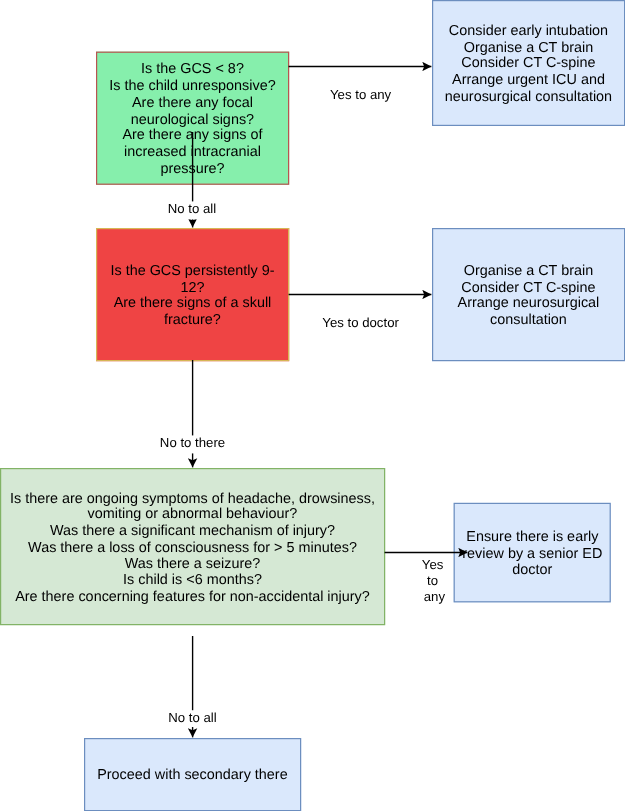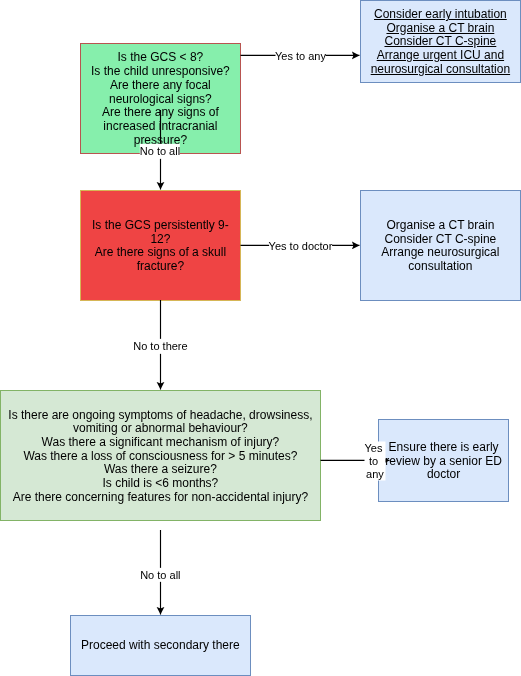--- a/index.html
+++ b/index.html
@@ -13,36 +13,36 @@
         display:flex;align-items:center;justify-content:center;
         text-align:center;font-size:12px;line-height:13.7px;color:#000;}
   .node .txt{display:block;width:100%;padding:0 2px;box-sizing:border-box;
              position:relative;top:1px;}
   .n-red{background:#86efac;border-color:#b85450;margin-top:43px;}
   .n-blue{background:#dae8fc;border-color:#6c8ebf;}
   .n-yellow{background:#ef4444;border-color:#d6b656;}
   .n-green{background:#d5e8d4;border-color:#82b366;}
   .edge{position:absolute;}
   .lbl{position:absolute;font-size:11px;line-height:14.3px;color:#000;
-       text-align:center;white-space:nowrap;transform:translate(-50%,-50%);}
+       text-align:center;white-space:nowrap;transform:translate(-50%,-50%);margin-top:24px;}
   .lbl > .m{background:#ffffff;display:inline-block;padding:0;}
   .lbl3{line-height:13px;background:#ffffff;padding:0;width:21.02px;}
   .lbl3 > .m{background:none;padding:0;}
   .lbl3 > .m.sp{padding-right:3.06px;}
 </style>
 </head>
 <body>
 
 <div id="canvas">
 
   <div class="node n-red" style="left:79.8px;top:-0.2px;width:161.2px;height:111.2px;">
     <span class="txt">Is the GCS &lt; 8?<br>Is the child unresponsive?<br>Are there any focal<br>neurological signs?<br>Are there any signs of<br>increased intracranial<br>pressure?</span>
   </div>
 
-  <div class="node n-blue" style="left:359.8px;top:-0.2px;width:161.2px;height:83px;text-decoration:underline;">
+  <div class="node n-blue" style="left:359.8px;top:-0.2px;width:161.2px;height:105px;">
     <span class="txt">Consider early intubation<br>Organise a CT brain<br>Consider CT C-spine<br>Arrange urgent ICU and<br>neurosurgical consultation</span>
   </div>
 
   <div class="node n-yellow" style="left:79.8px;top:189.8px;width:161.2px;height:111px;">
     <span class="txt">Is the GCS persistently 9-<br>12?<br>Are there signs of a skull<br>fracture?</span>
   </div>
 
   <div class="node n-blue" style="left:359.8px;top:189.8px;width:161.2px;height:111px;">
     <span class="txt">Organise a CT brain<br>Consider CT C-spine<br>Arrange neurosurgical<br>consultation</span>
   </div>
@@ -72,20 +72,20 @@
       <path d="M160.5,300 L160.5,389.5" marker-end="url(#ah)"></path>
       <path d="M320.5,460.4 L389.5,460.4" marker-end="url(#ah)"></path>
       <path d="M160.5,530 L160.5,614.5" marker-end="url(#ah)"></path>
     </g>
   </svg>
 
   <div class="lbl" style="left:300.5px;top:56.0px;"><span class="m">Yes to any</span></div>
   <div class="lbl" style="left:159.95px;top:151.25px;"><span class="m">No to all</span></div>
   <div class="lbl" style="left:300.5px;top:245.9px;"><span class="m">Yes to doctor</span></div>
   <div class="lbl" style="left:160.45px;top:346.25px;"><span class="m">No to there</span></div>
-  <div class="lbl lbl3" style="left:375px;top:460.9px;">
+  <div class="lbl lbl3" style="left:362px;top:460.9px;">
     <span class="m sp">Yes</span><br>
     <span class="m sp">to</span><br>
     <span class="m">any</span>
   </div>
   <div class="lbl" style="left:160.35px;top:574.65px;"><span class="m">No to all</span></div>
 
 </div>
 
 </body></html>

